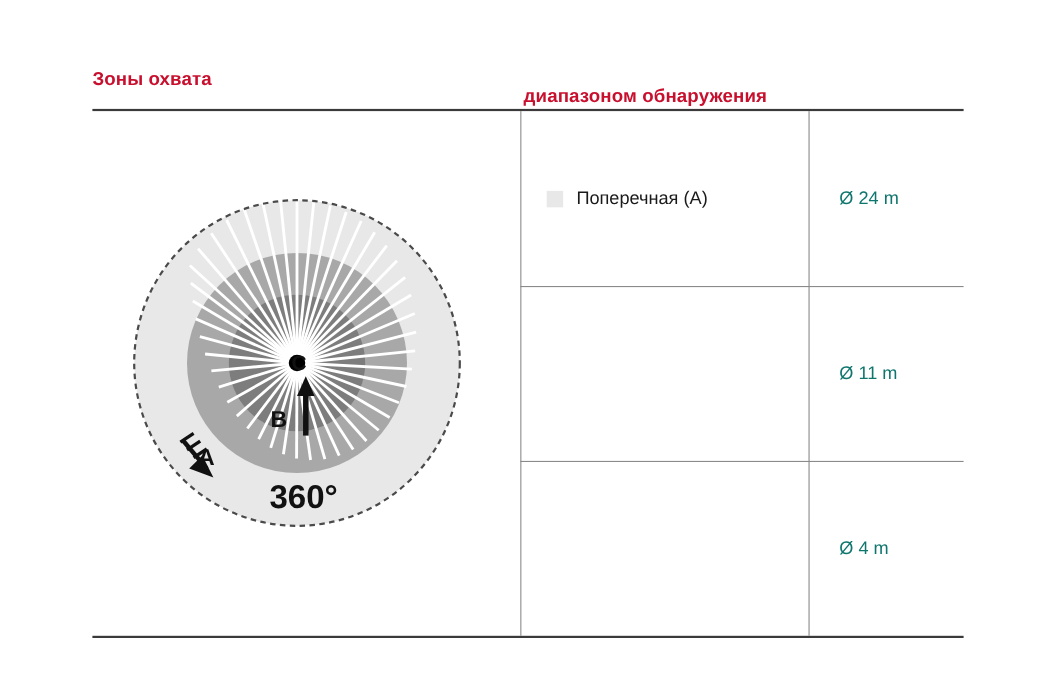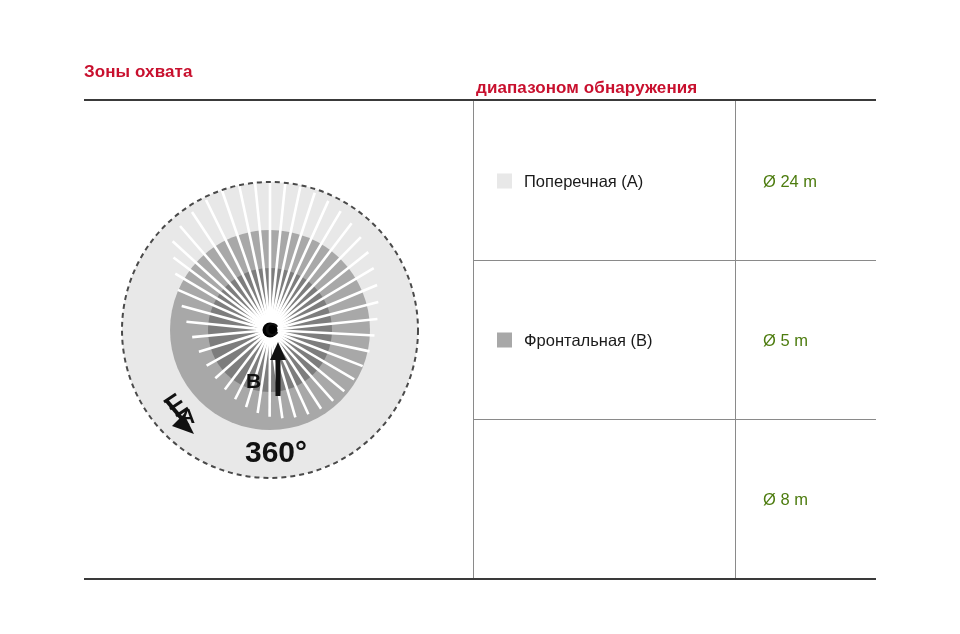--- a/index.html
+++ b/index.html
@@ -115,21 +115,21 @@
     width: 15px;
     height: 15px;
     flex: 0 0 auto;
   }
   .t-value {
     position: absolute;
     left: 290px;
     top: 50%;
     transform: translateY(-50%);
     font-size: 16.5px;
-    color: #4d7c0f;
+    color: #0f766e;
     white-space: nowrap;
   }
 
   
   .diagram {
     position: absolute;
     left: 100px;
     top: 150px;
     width: 340px;
     height: 360px;
@@ -248,25 +248,21 @@
 
     <div class="t-row row-0">
       <div class="t-label">
         <span class="swatch" style="background:#e8e8e8"></span>
         <span>Поперечная (A)</span>
       </div>
       <div class="t-value">Ø 24 m</div>
     </div>
 
     <div class="t-row row-1">
-      <div class="t-label">
-        <span class="swatch" style="background:#a8a8a8"></span>
-        <span>Фронтальная (B)</span>
-      </div>
-      <div class="t-value">Ø 5 m</div>
+      <div class="t-value">Ø 11 m</div>
     </div>
 
     <div class="t-row row-2">
-      <div class="t-value">Ø 8 m</div>
+      <div class="t-value">Ø 4 m</div>
     </div>
   </div>
 
 </div>
 
 </body></html>

